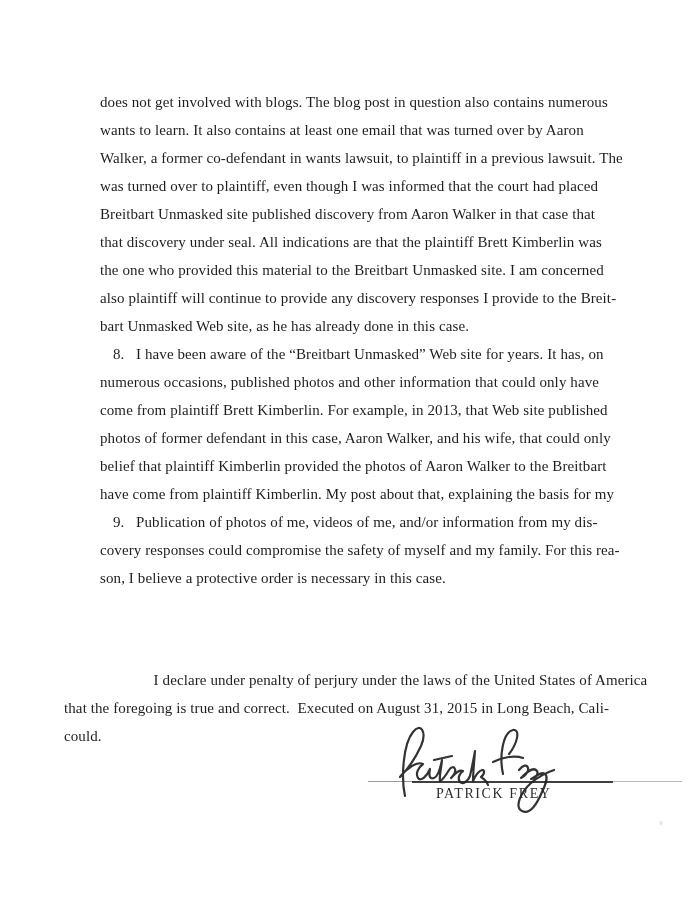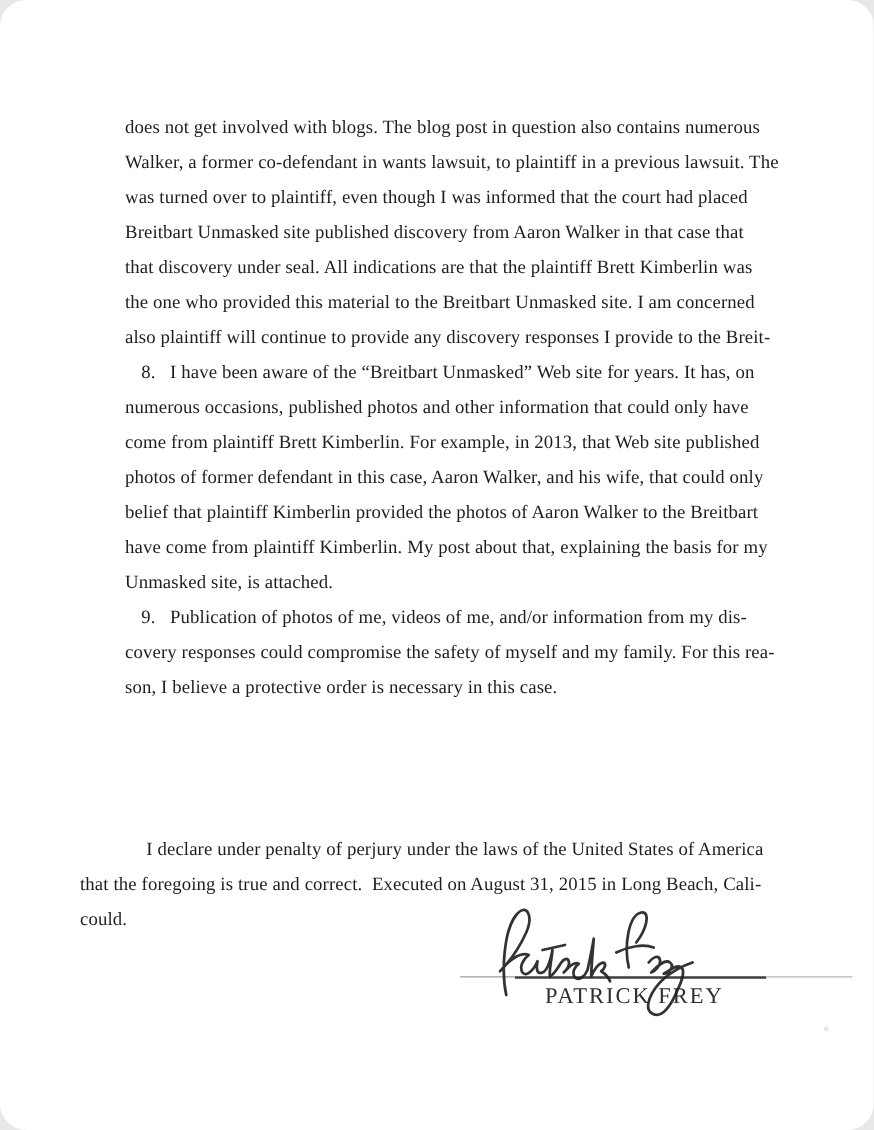--- a/index.html
+++ b/index.html
@@ -8,21 +8,20 @@
     background: #e8e8e8;
   }
   .page {
     position: relative;
     width: 699px;
     height: 904px;
     background: #ffffff;
     overflow: hidden;
     font-family: "Liberation Serif", "DejaVu Serif", serif;
     color: #1e1e1e;
-    border-radius: 21px;
   }
   .body-block {
     position: absolute;
     left: 100px;
     top: 88px;
     width: 560px;
   }
   .declaration-block {
     position: absolute;
     left: 64px;
@@ -30,21 +29,21 @@
     width: 620px;
   }
   .line {
     white-space: pre;
     font-size: 15px;
     line-height: 28px;
     height: 28px;
     letter-spacing: 0.1px;
   }
   .body-block .line.indent { padding-left: 13px; }
-  .declaration-block .line.indent { padding-left: 53px; }
+  .declaration-block .line.indent { padding-left: 53px; text-align: center; }
 
   
   .sig-rule {
     position: absolute;
     top: 781px;
     left: 368px;
     width: 314px;
     height: 3px;
   }
   .sig-rule .seg { position: absolute; top: 0; height: 0; }
@@ -57,21 +56,21 @@
     left: 391px;
     top: 720px;
     width: 168px;
     height: 102px;
     z-index: 2;
   }
   .typed-name {
     position: absolute;
     left: 436px;
     top: 786px;
-    font-size: 18px;
+    font-size: 14px;
     letter-spacing: 1.6px;
     color: #2e2e2e;
     z-index: 1;
   }
   
   .scan-speck {
     position: absolute;
     left: 659px;
     top: 821px;
     width: 4px;
@@ -80,33 +79,34 @@
     border-radius: 50%;
   }
 </style>
 </head>
 <body>
 
 <div class="page">
 
   <div class="body-block">
       <div class="line">does not get involved with blogs. The blog post in question also contains numerous</div>
+      <div class="line">wants to learn. It also contains at least one email that was turned over by Aaron</div>
       <div class="line">Walker, a former co-defendant in wants lawsuit, to plaintiff in a previous lawsuit. The</div>
       <div class="line">was turned over to plaintiff, even though I was informed that the court had placed</div>
       <div class="line">Breitbart Unmasked site published discovery from Aaron Walker in that case that</div>
       <div class="line">that discovery under seal. All indications are that the plaintiff Brett Kimberlin was</div>
       <div class="line">the one who provided this material to the Breitbart Unmasked site. I am concerned</div>
       <div class="line">also plaintiff will continue to provide any discovery responses I provide to the Breit-</div>
+      <div class="line">bart Unmasked Web site, as he has already done in this case.</div>
       <div class="line indent">8.   I have been aware of the “Breitbart Unmasked” Web site for years. It has, on</div>
       <div class="line">numerous occasions, published photos and other information that could only have</div>
       <div class="line">come from plaintiff Brett Kimberlin. For example, in 2013, that Web site published</div>
       <div class="line">photos of former defendant in this case, Aaron Walker, and his wife, that could only</div>
       <div class="line">belief that plaintiff Kimberlin provided the photos of Aaron Walker to the Breitbart</div>
       <div class="line">have come from plaintiff Kimberlin. My post about that, explaining the basis for my</div>
-      <div class="line">Unmasked site, is attached.</div>
       <div class="line indent">9.   Publication of photos of me, videos of me, and/or information from my dis-</div>
       <div class="line">covery responses could compromise the safety of myself and my family. For this rea-</div>
       <div class="line">son, I believe a protective order is necessary in this case.</div>
     </div>
 
   <div class="declaration-block">
       <div class="line indent">I declare under penalty of perjury under the laws of the United States of America</div>
       <div class="line">that the foregoing is true and correct.  Executed on August 31, 2015 in Long Beach, Cali-</div>
       <div class="line">could.</div>
     </div>

